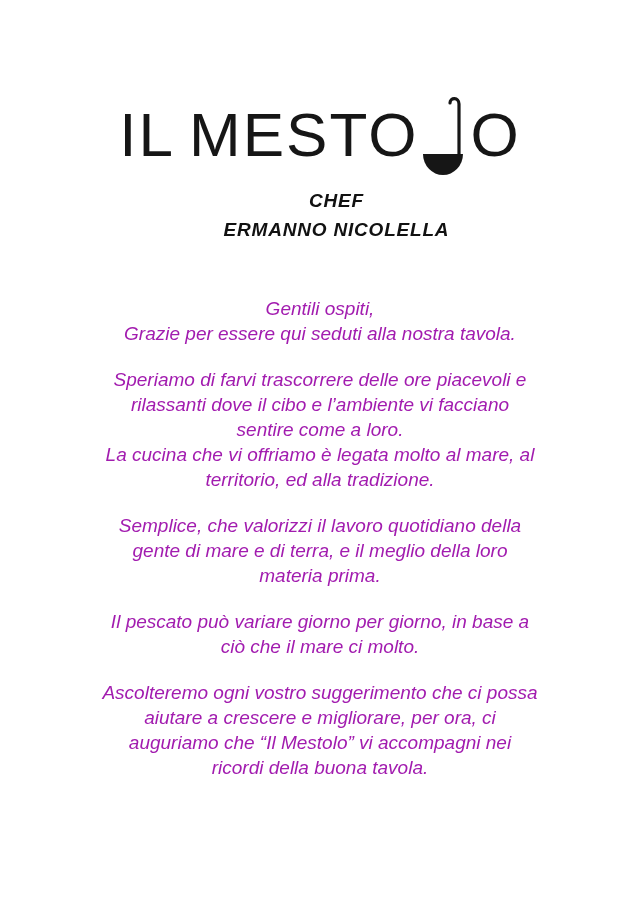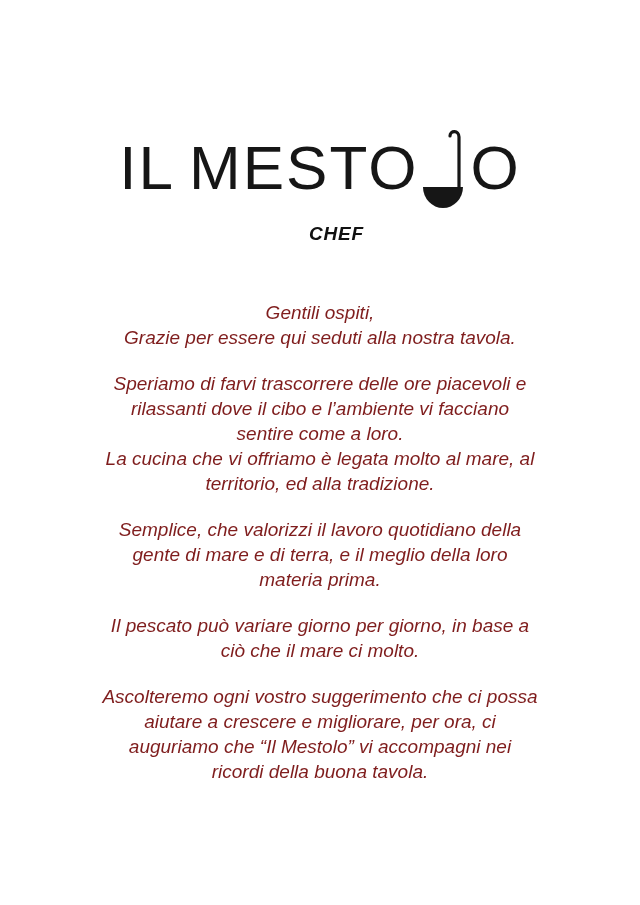--- a/index.html
+++ b/index.html
@@ -12,21 +12,21 @@
     width: 640px;
     height: 905px;
     margin: 0 auto;
     background: #ffffff;
     font-family: "Liberation Sans", sans-serif;
     color: #1a1a1a;
     overflow: hidden;
   }
   
   .logo-row {
-    padding-top: 105px;
+    padding-top: 72px;
     text-align: center;
     white-space: nowrap;
   }
   .logo-text {
     font-size: 62px;
     font-weight: 300;
     letter-spacing: 2px;
     color: #161616;
     vertical-align: baseline;
   }
@@ -53,41 +53,42 @@
     margin-left: 33px;
   }
   
   .welcome-text {
     margin: 52px auto 0 auto;
     width: 500px;
     text-align: center;
     font-style: italic;
     font-size: 19px;
     line-height: 25px;
-    color: #7f1d1d;
+    color: #a21caf;
   }
   .welcome-text p {
     margin: 0 0 21px 0;
     white-space: pre-line;
   }
 </style>
 </head>
 <body>
 
 <div class="page">
 
   <div class="logo-row">
     <span class="logo-text part1">IL</span><span class="logo-text part2">MESTO</span><svg class="ladle-svg" viewBox="0 0 46 84" xmlns="http://www.w3.org/2000/svg">
       <path d="M39 62 L39 10 C39 3 30 3 30 9" fill="none" stroke="#161616" stroke-width="3.2" stroke-linecap="round"></path>
       <path d="M3 60 A20 21 0 0 0 43 60 Z" fill="#161616"></path>
     </svg><span class="logo-text part3">O</span>
   </div>
 
   <div class="chef-block">
     <div>CHEF</div>
+    <div>ERMANNO NICOLELLA</div>
   </div>
 
   <div class="welcome-text">
     <p>Gentili ospiti,
 Grazie per essere qui seduti alla nostra tavola.</p>
     <p>Speriamo di farvi trascorrere delle ore piacevoli e
 rilassanti dove il cibo e l’ambiente vi facciano
 sentire come a loro.
 La cucina che vi offriamo è legata molto al mare, al
 territorio, ed alla tradizione.</p>

